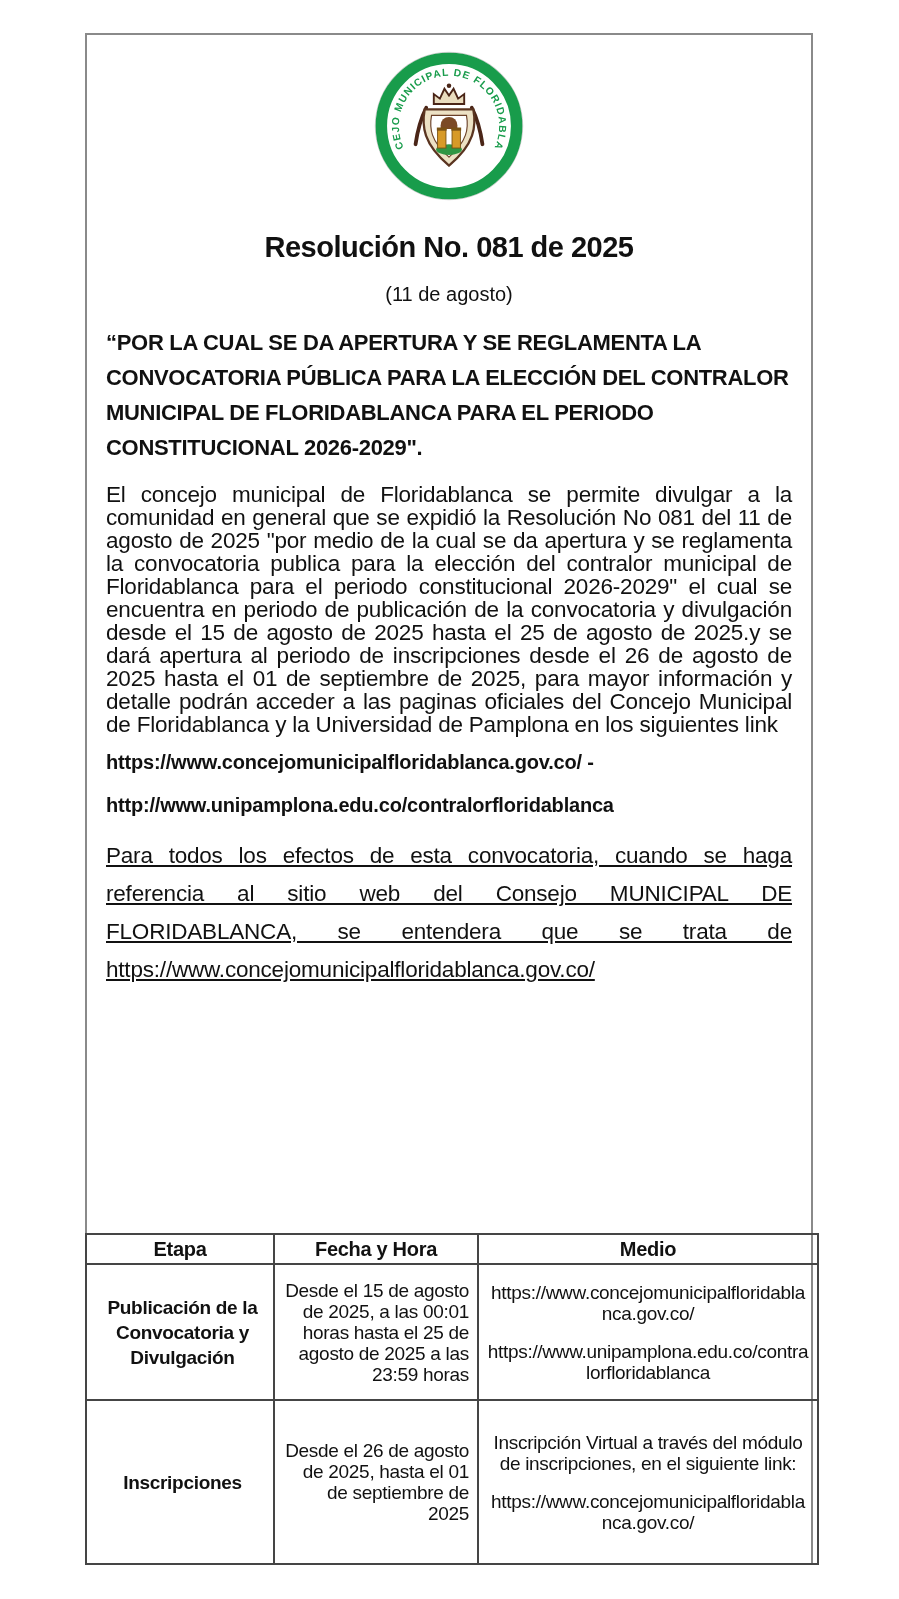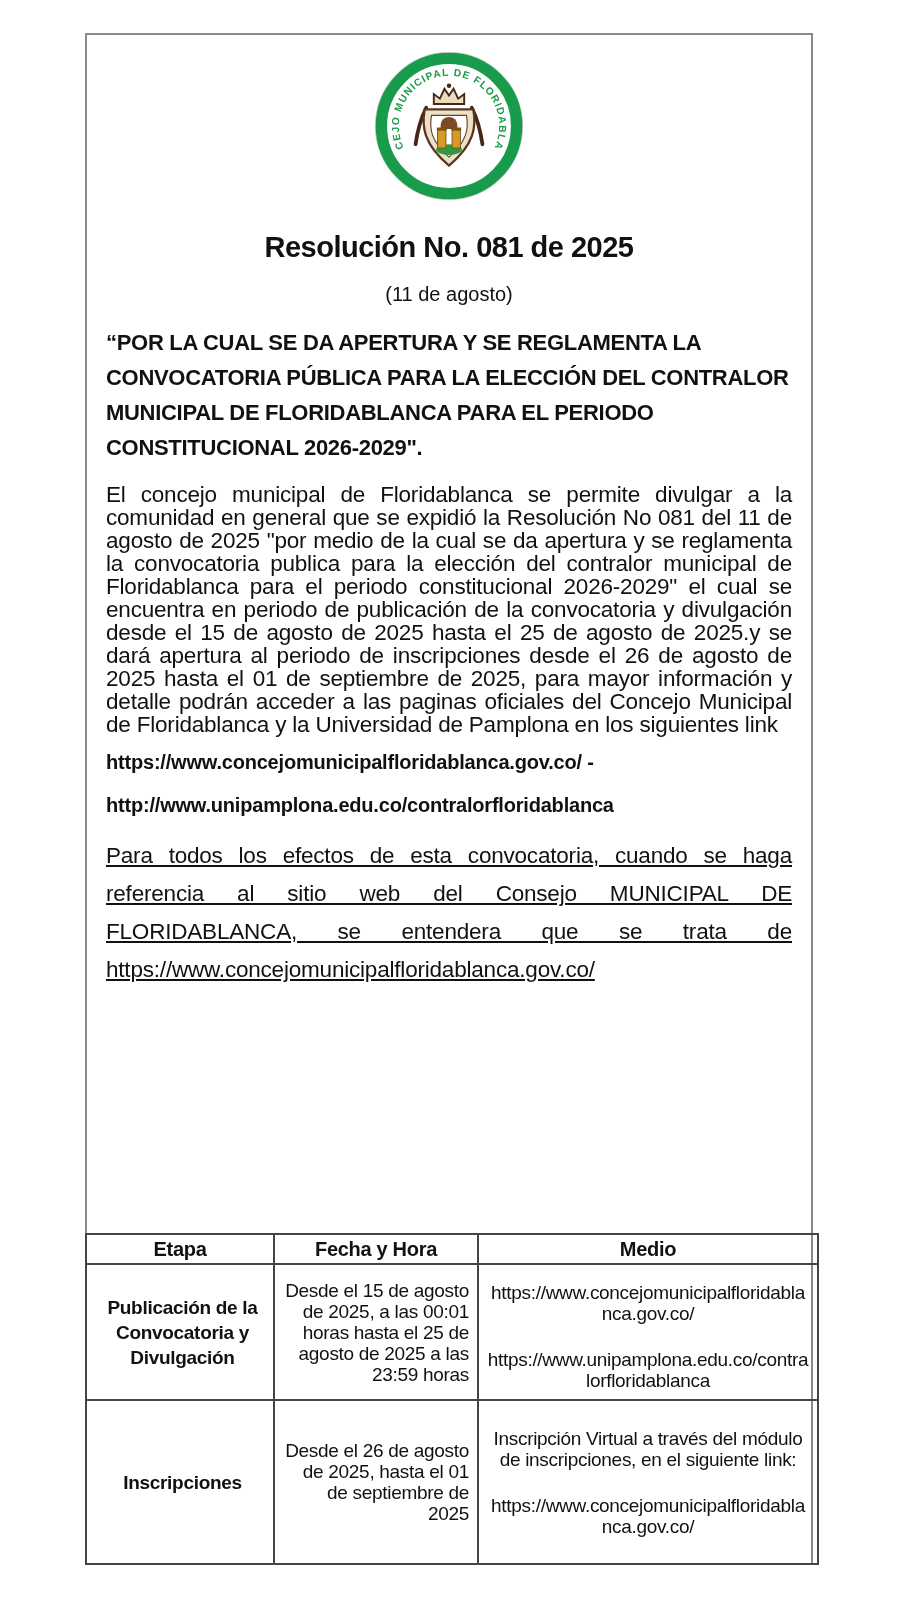--- a/index.html
+++ b/index.html
@@ -42,21 +42,21 @@
   .cronograma th { font-size:20px; height:26px; padding:1px 4px; text-align:center;border-radius:15px; }
   .cronograma td { font-size:19px; line-height:21px; vertical-align:middle; }
   td.etapa { font-weight:bold; text-align:center; padding:4px 8px 4px 13px; line-height:25px; }
   td.fecha { text-align:right; padding:3px 8px; height:128px; }
   td.fecha.r2 { height:156px; }
   td.medio { text-align:center; padding:4px 8px; }
   .medio-block { overflow-wrap:break-word; word-break:break-all; }
   .medio-text { overflow-wrap:break-word; }
   .medio-gap { height:17px; }
   .u { }
-  .linkish { cursor:pointer;margin-top:8px; }
+  .linkish { cursor:pointer; }
 </style>
 </head>
 <body>
 
 <div class="border-box">
   <div class="content">
 
     <div class="logo-wrap">
       <svg class="logo" viewBox="0 0 200 200">
         <circle cx="100" cy="100" r="97" fill="#ffffff" stroke="#bfbfbf" stroke-width="1"></circle>

